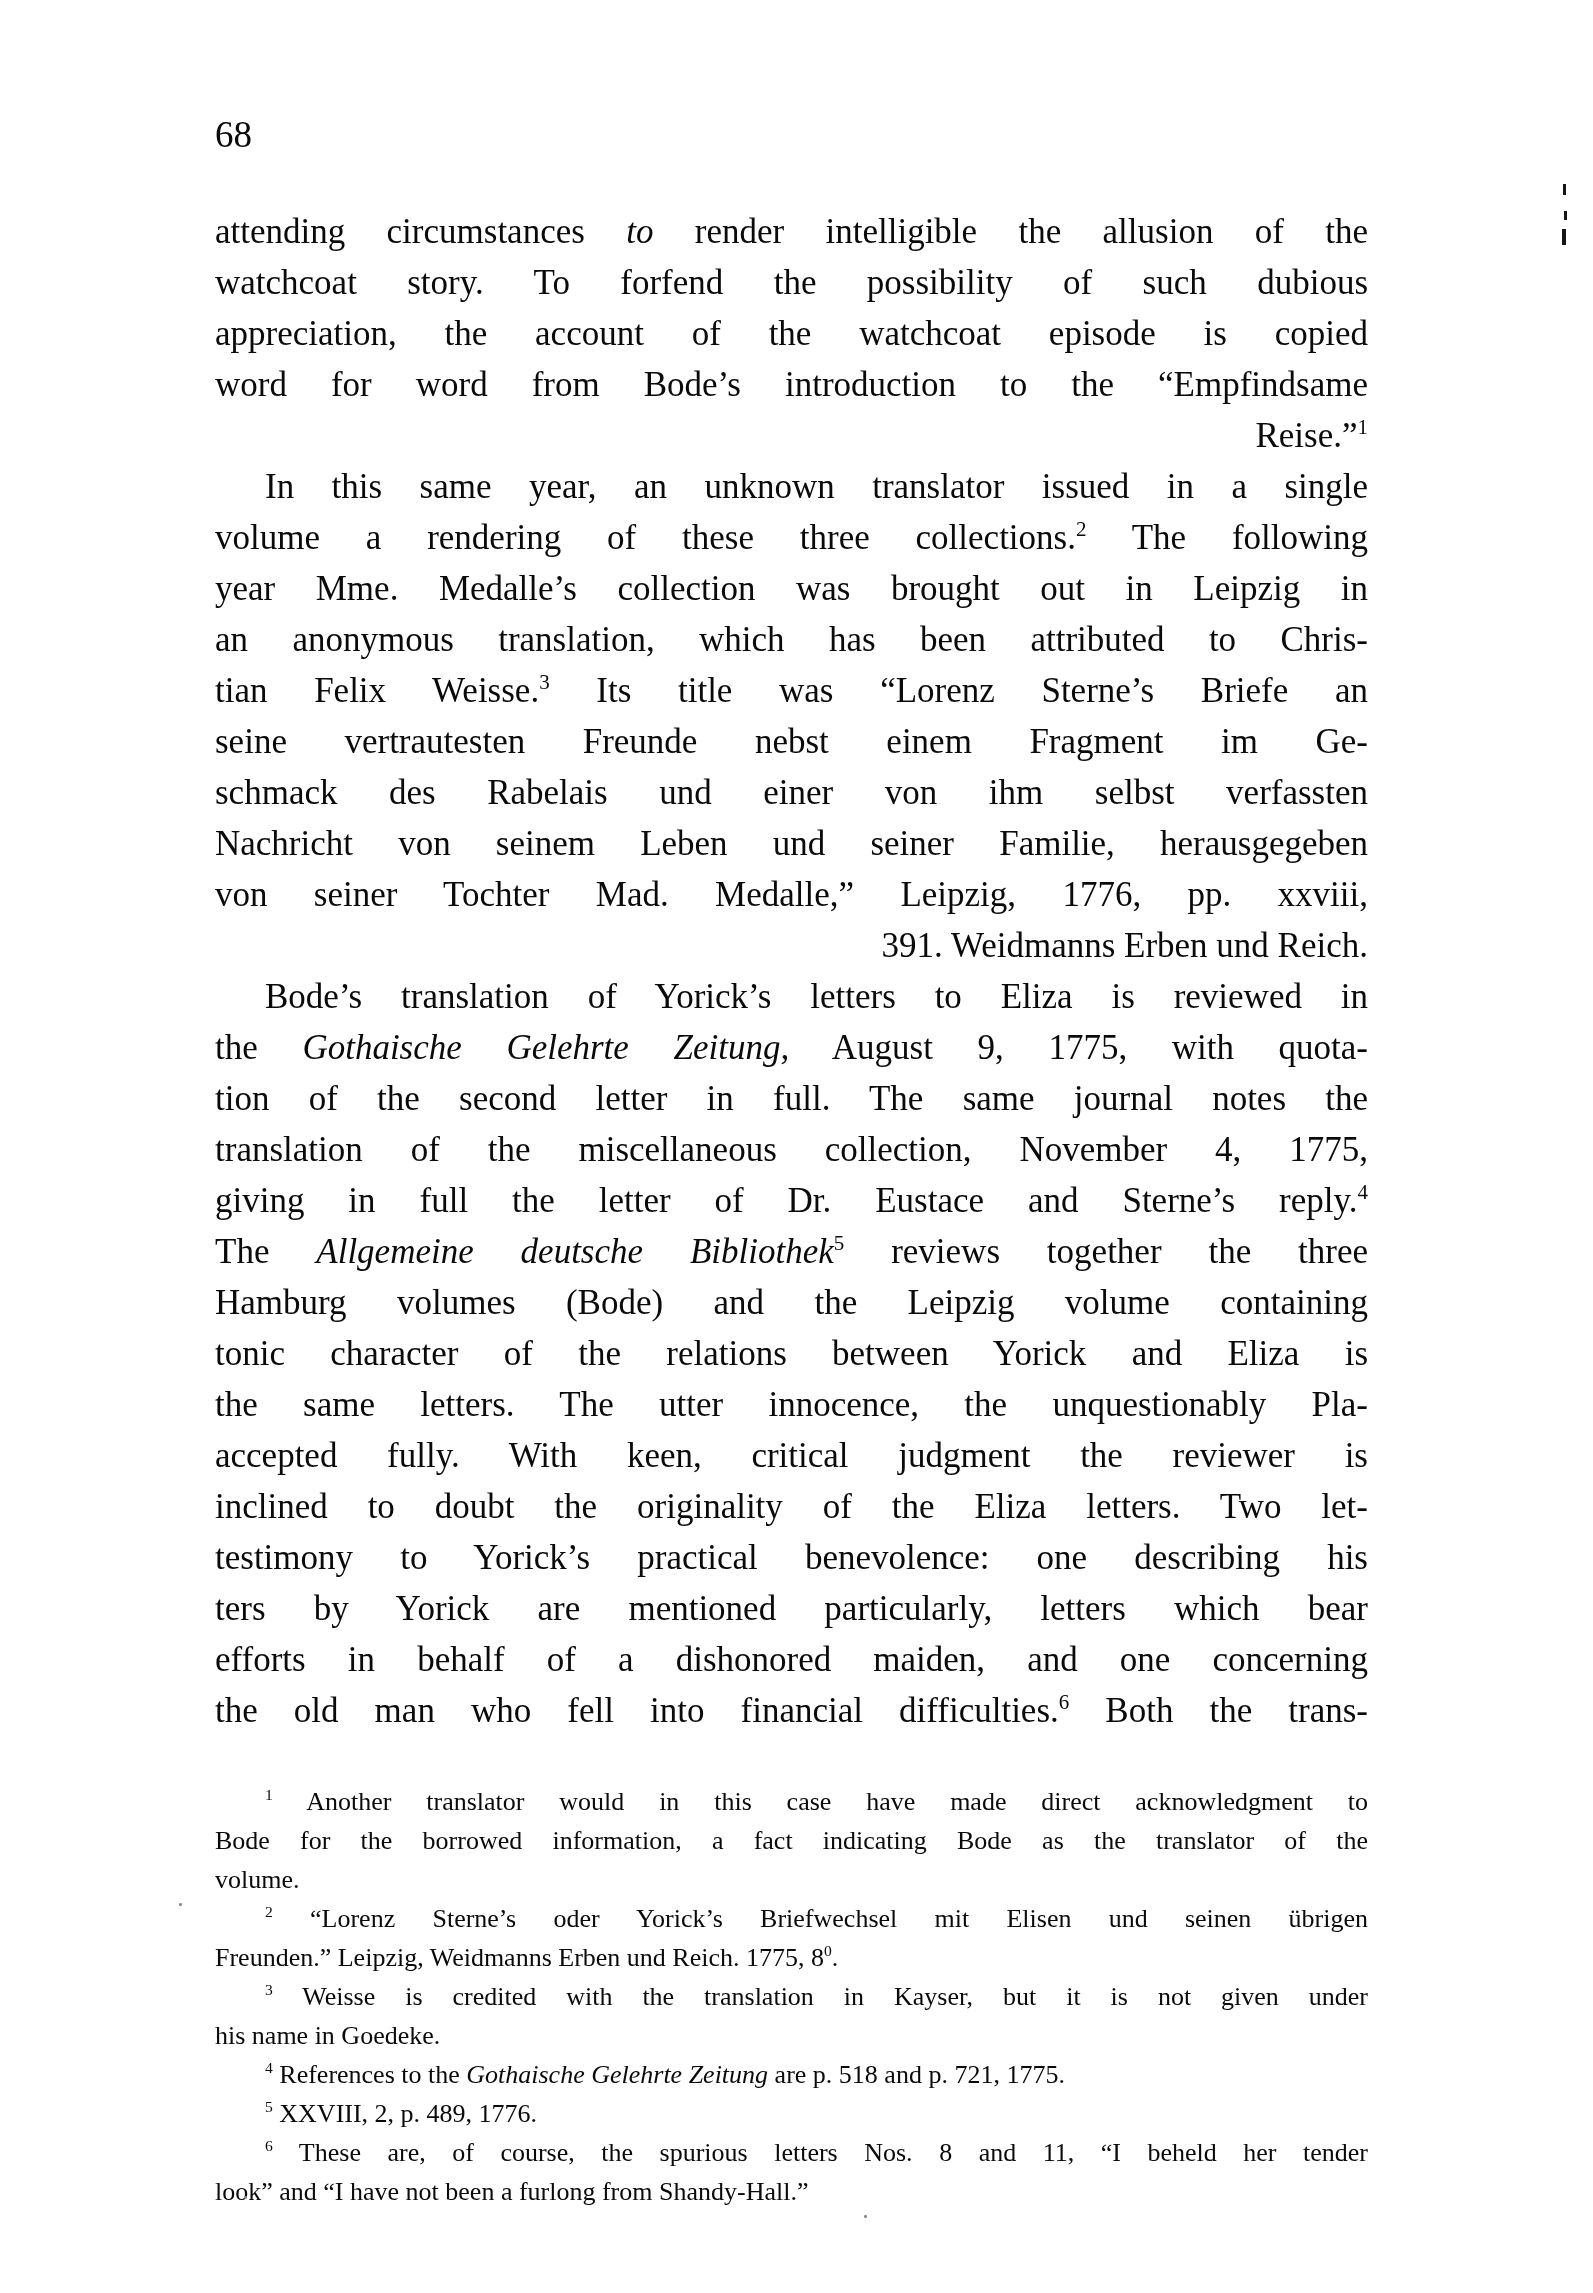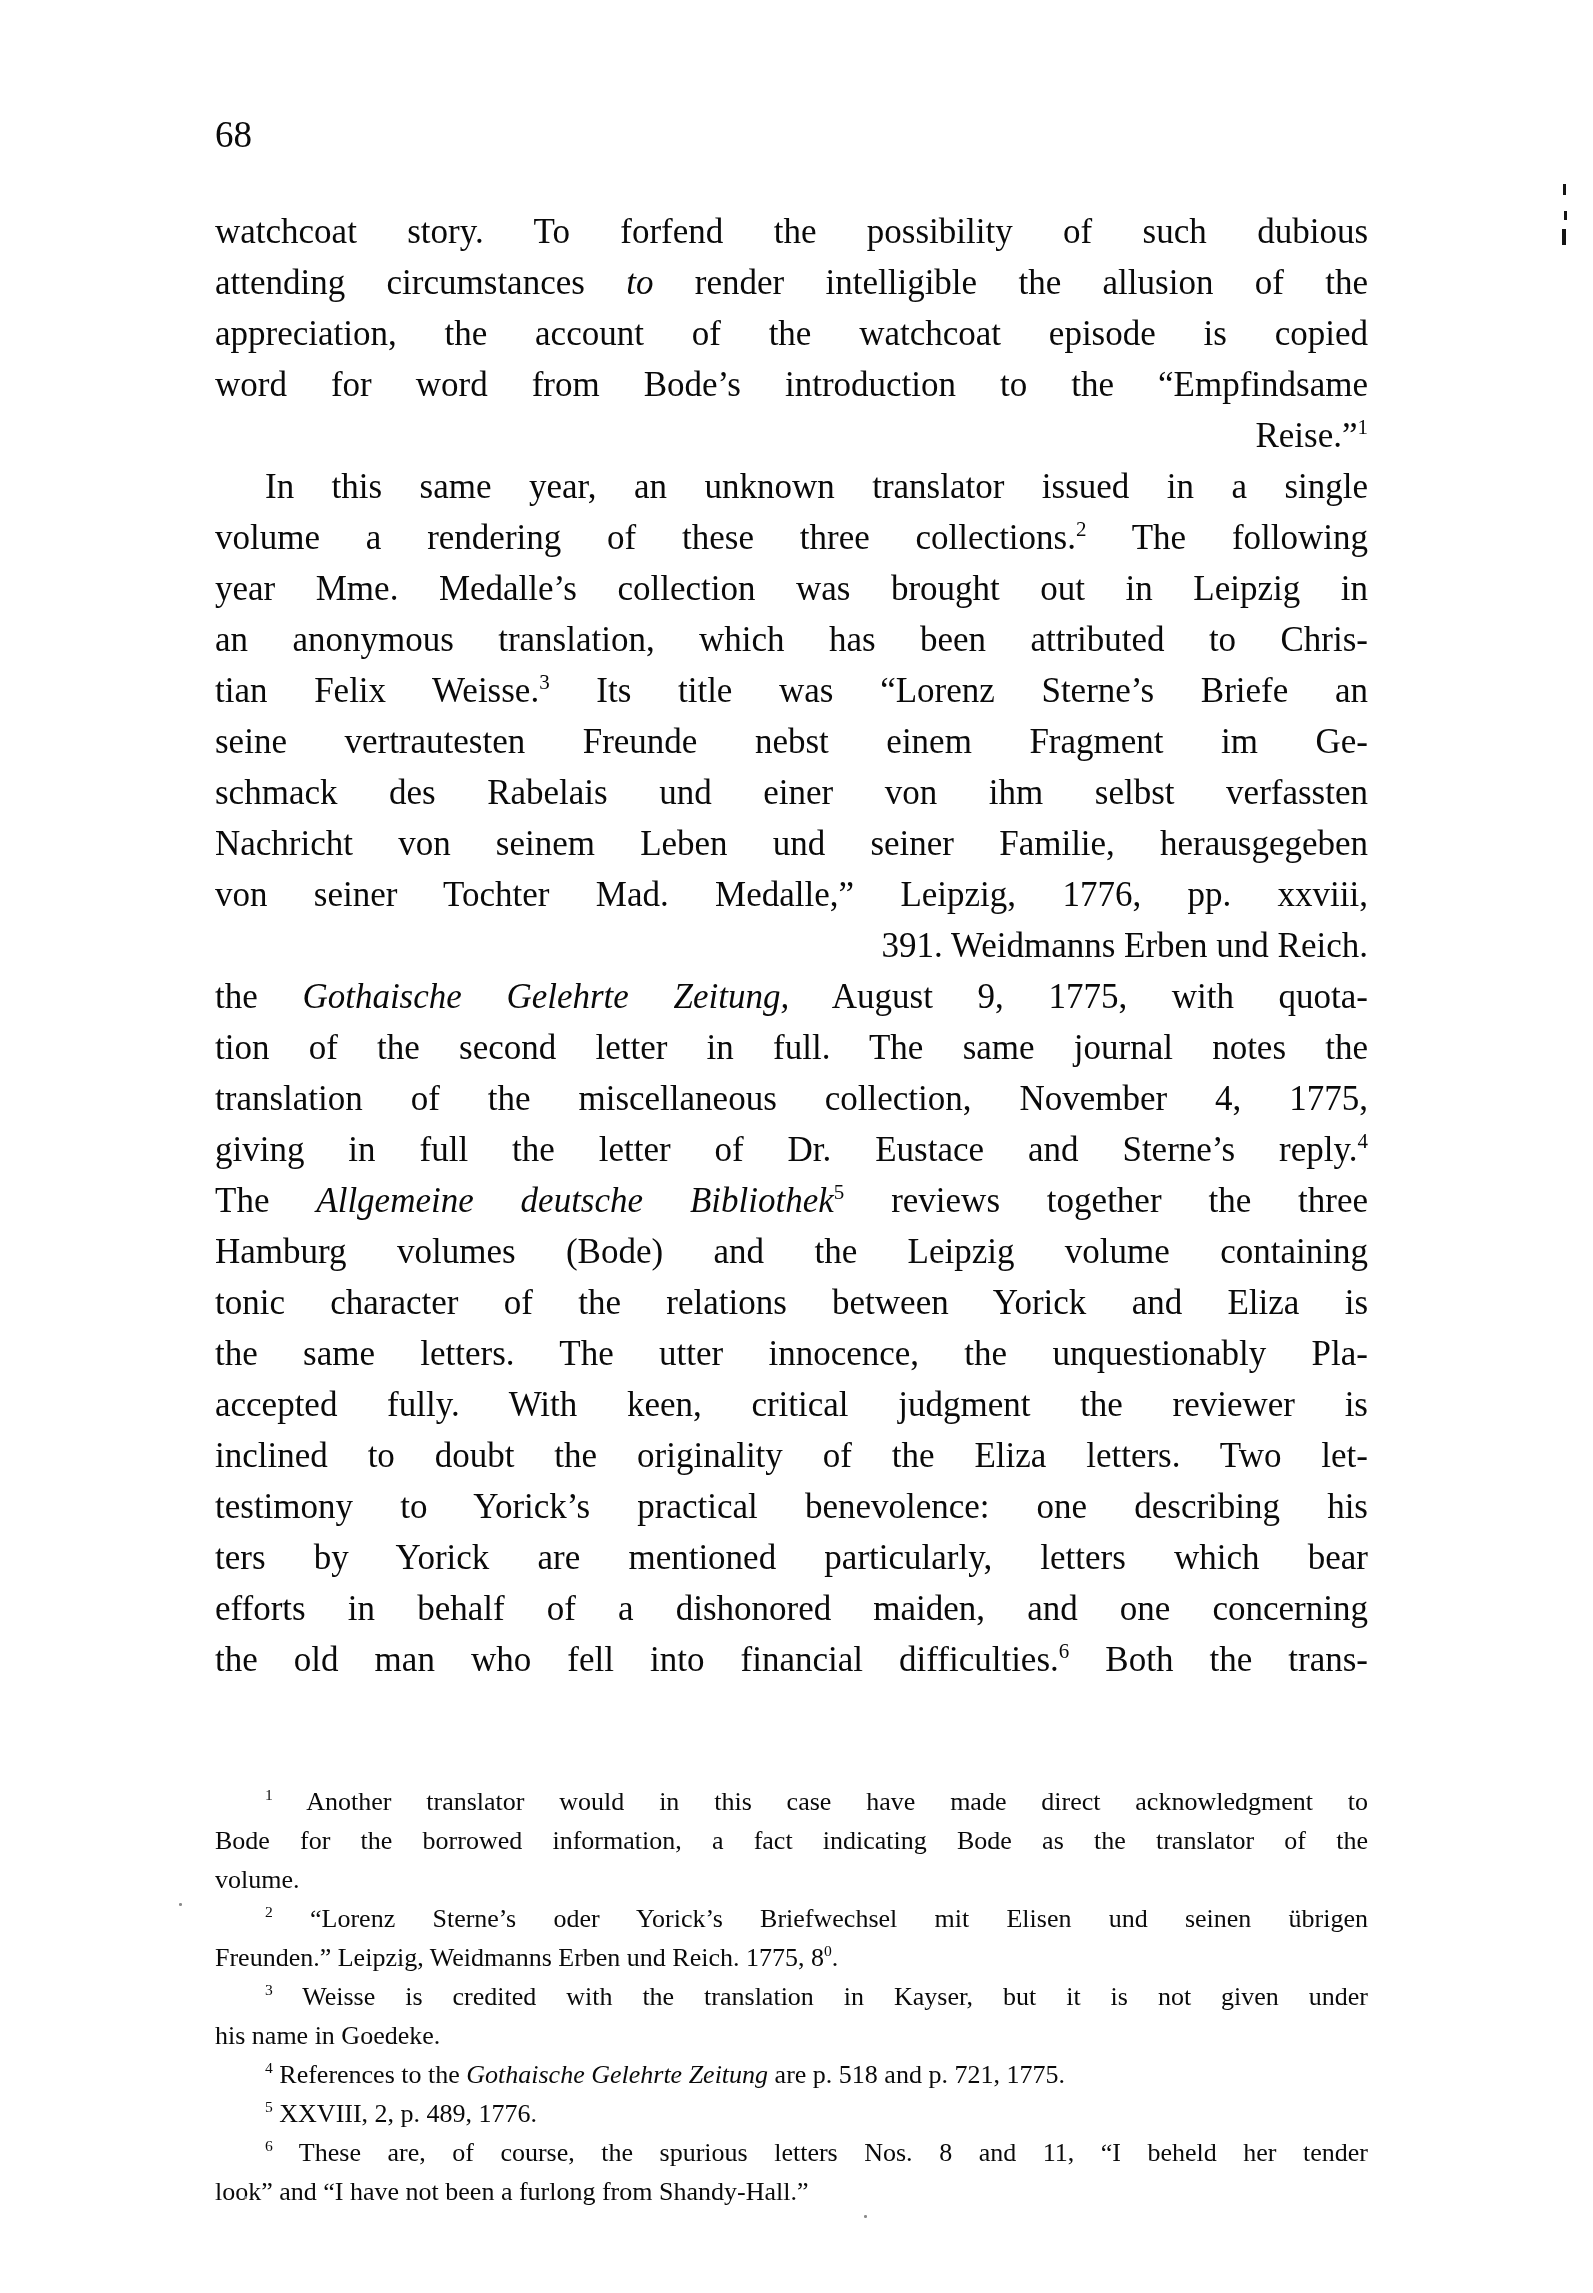--- a/index.html
+++ b/index.html
@@ -58,35 +58,36 @@
     background: #8a8a8a;
     width: 2.7px; height: 2.7px; border-radius: 50%;
   }
 </style>
 </head>
 <body>
 
 <div class="page-number">68</div>
 
 <div class="body-text">
+    <div class="body-line just"><span>attending circumstances </span><i>to</i><span> render intelligible the allusion of the</span></div>
     <div class="body-line just"><span>watchcoat story. To forfend the possibility of such dubious</span></div>
-    <div class="body-line just"><span>attending circumstances </span><i>to</i><span> render intelligible the allusion of the</span></div>
     <div class="body-line just"><span>appreciation, the account of the watchcoat episode is copied</span></div>
     <div class="body-line just"><span>word for word from Bode’s introduction to the “Empfindsame</span></div>
     <div class="body-line"><span>Reise.”</span><sup>1</sup></div>
     <div class="body-line just ind"><span>In this same year, an unknown translator issued in a single</span></div>
     <div class="body-line just"><span>volume a rendering of these three collections.</span><sup>2</sup><span> The following</span></div>
     <div class="body-line just"><span>year Mme. Medalle’s collection was brought out in Leipzig in</span></div>
     <div class="body-line just"><span>an anonymous translation, which has been attributed to Chris-</span></div>
     <div class="body-line just"><span>tian Felix Weisse.</span><sup>3</sup><span> Its title was “Lorenz Sterne’s Briefe an</span></div>
     <div class="body-line just"><span>seine vertrautesten Freunde nebst einem Fragment im Ge-</span></div>
     <div class="body-line just"><span>schmack des Rabelais und einer von ihm selbst verfassten</span></div>
     <div class="body-line just"><span>Nachricht von seinem Leben und seiner Familie, herausgegeben</span></div>
     <div class="body-line just"><span>von seiner Tochter Mad. Medalle,” Leipzig, 1776, pp. xxviii,</span></div>
     <div class="body-line"><span>391. Weidmanns Erben und Reich.</span></div>
+    <div class="body-line just ind"><span>Bode’s translation of Yorick’s letters to Eliza is reviewed in</span></div>
     <div class="body-line just"><span>the </span><i>Gothaische Gelehrte Zeitung,</i><span> August 9, 1775, with quota-</span></div>
     <div class="body-line just"><span>tion of the second letter in full. The same journal notes the</span></div>
     <div class="body-line just"><span>translation of the miscellaneous collection, November 4, 1775,</span></div>
     <div class="body-line just"><span>giving in full the letter of Dr. Eustace and Sterne’s reply.</span><sup>4</sup></div>
     <div class="body-line just"><span>The </span><i>Allgemeine deutsche Bibliothek</i><sup>5</sup><span> reviews together the three</span></div>
     <div class="body-line just"><span>Hamburg volumes (Bode) and the Leipzig volume containing</span></div>
     <div class="body-line just"><span>tonic character of the relations between Yorick and Eliza is</span></div>
     <div class="body-line just"><span>the same letters. The utter innocence, the unquestionably Pla-</span></div>
     <div class="body-line just"><span>accepted fully. With keen, critical judgment the reviewer is</span></div>
     <div class="body-line just"><span>inclined to doubt the originality of the Eliza letters. Two let-</span></div>

